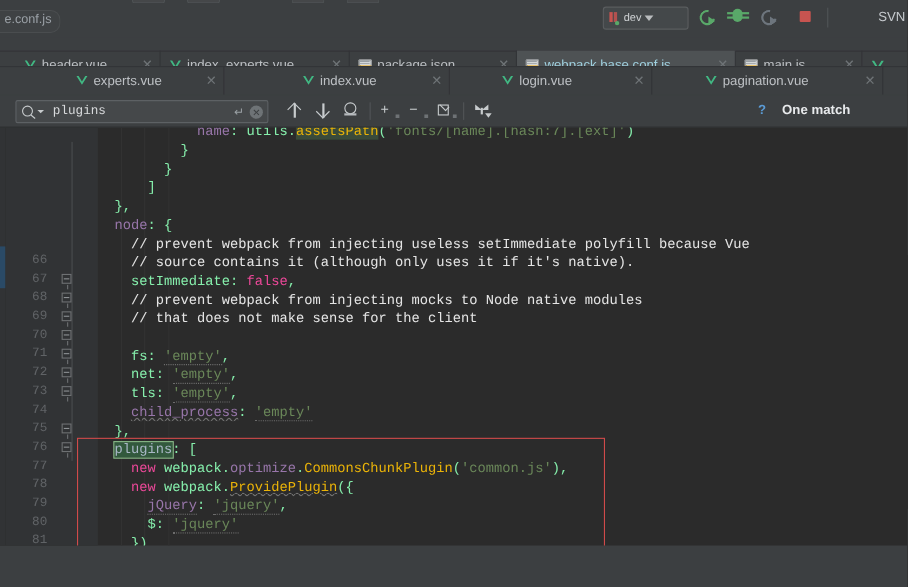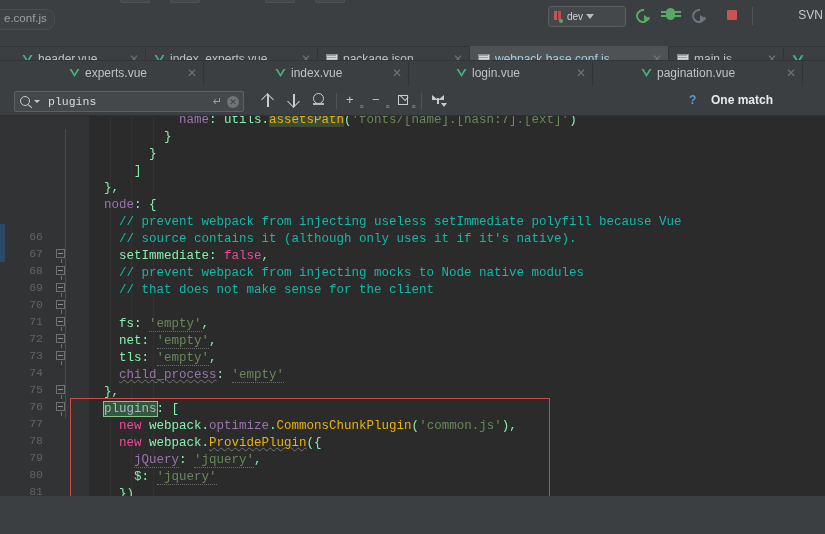--- a/index.html
+++ b/index.html
@@ -180,21 +180,21 @@
   .fold.open::after{content:"";position:absolute;left:4px;top:9px;width:1px;height:4px;background:#6e7173;}
   .foldline{position:absolute;left:60px;width:1px;background:#4a4d4f;}
   .ruler{position:absolute;top:0;width:1px;height:418px;background:#323232;}
   .codearea{position:absolute;left:89px;top:0;right:0;height:418px;}
   .cline{
     position:absolute;left:0;height:17px;line-height:17px;white-space:pre;
     font-family:"Liberation Mono","DejaVu Sans Mono",monospace;font-size:12.5px;
     color:#a9b7c6;
   }
   .kw{color:#ec4899;}
-  .cmt{color:#14b8a6;}
+  .cmt{color:#e5e5e5;}
   .str{color:#6a8759;}
   .fld{color:#9876aa;}
   .fn{color:#eab308;}
   .plain{color:#86efac;}
   .wavy{text-decoration:underline;text-decoration-style:wavy;text-decoration-color:#727272;text-decoration-thickness:1px;}
   .dotul{border-bottom:1px dotted #6c6c6c;}
   .hl-match{background:#32593d;outline:1px solid #8cc08c;color:#a9b7c6;}
   .hl-soft{background:#3a4b3a;}
   .redbox{
     position:absolute;border:1.5px solid #d04a4a;box-sizing:border-box;pointer-events:none;

